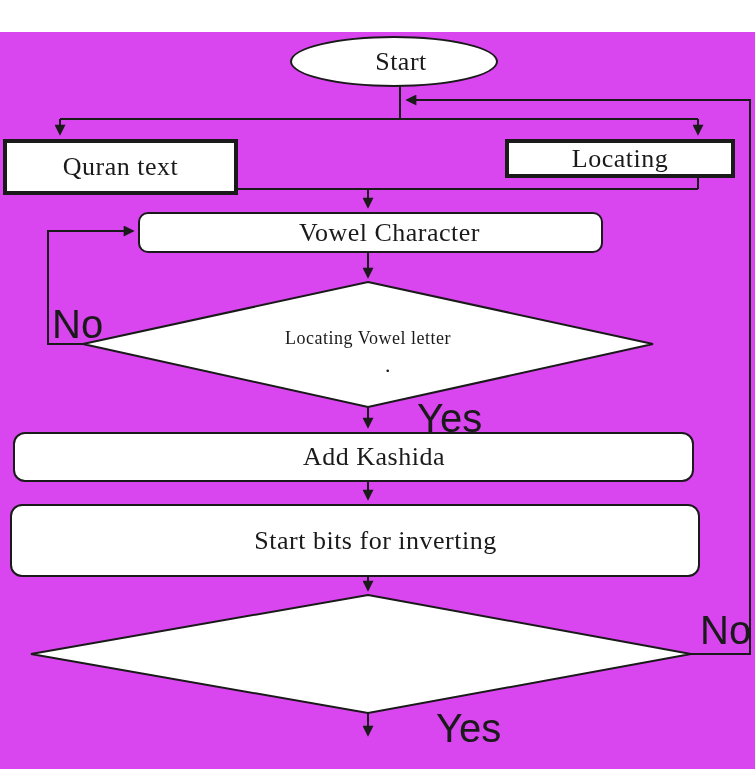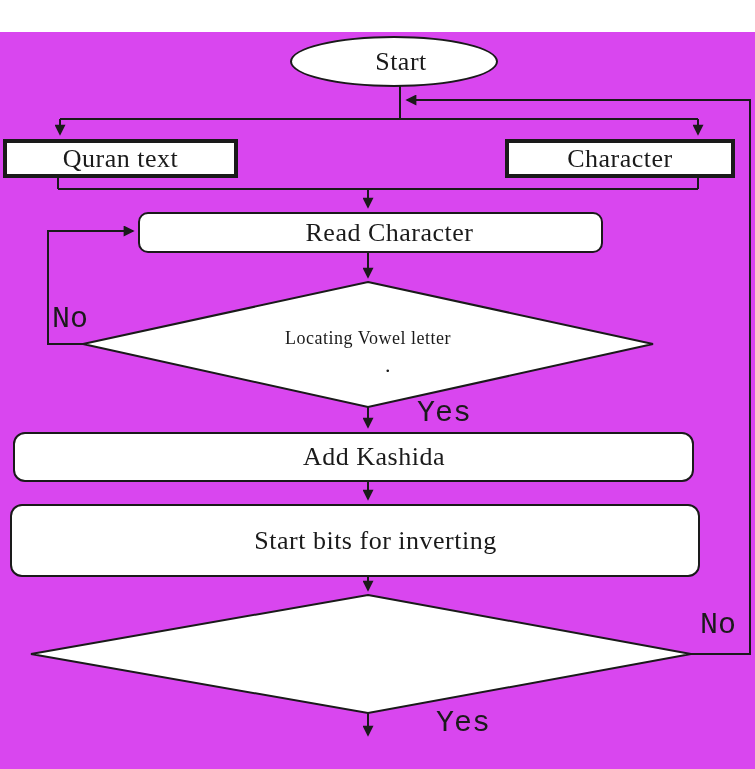--- a/index.html
+++ b/index.html
@@ -34,22 +34,22 @@
     padding-left:41px;
   }
   .dlabel{
     position:absolute;
     text-align:center;
     font-size:18px;letter-spacing:0.5px;
     white-space:nowrap;
   }
   .edge-label{
     position:absolute;
-    font-family:Liberation Mono, monospace;
-    font-size:30px;line-height:1;
+    font-family:Liberation Sans, sans-serif;
+    font-size:40px;line-height:1;
     color:#1a1a1a;
     white-space:nowrap;
   }
   .stray{
     position:absolute;
     font-size:22px;
   }
 </style>
 </head>
 <body>
@@ -80,30 +80,30 @@
     <line x1="368" y1="375" x2="368" y2="395" stroke="#1a1a1a" stroke-width="2" marker-end="url(#arr)"></line>
     <line x1="368" y1="450" x2="368" y2="467" stroke="#1a1a1a" stroke-width="2" marker-end="url(#arr)"></line>
     <line x1="368" y1="545" x2="368" y2="558" stroke="#1a1a1a" stroke-width="2" marker-end="url(#arr)"></line>
     <line x1="368" y1="681" x2="368" y2="703" stroke="#1a1a1a" stroke-width="2" marker-end="url(#arr)"></line>
   </svg>
 
   <div class="node terminator" style="left:290px;top:4px;width:208px;height:51px;padding-left:14px;">
     <span>Start</span>
   </div>
 
-  <div class="node iobox" style="left:3px;top:107px;width:235px;height:39px;">
+  <div class="node iobox" style="left:3px;top:107px;width:235px;height:56px;">
     <span>Quran text</span>
   </div>
 
   <div class="node iobox" style="left:505px;top:107px;width:230px;height:39px;">
-    <span>Character</span>
+    <span>Locating</span>
   </div>
 
   <div class="node roundbox" style="left:138px;top:180px;width:465px;height:41px;padding-left:38px;">
-    <span>Read Character</span>
+    <span>Vowel Character</span>
   </div>
 
   <div class="dlabel" style="left:128px;top:296px;width:480px;">
     <span>Locating Vowel letter</span>
   </div>
 
   <div class="stray" style="left:385px;top:320px;">.</div>
 
   <div class="node roundbox" style="left:13px;top:400px;width:681px;height:50px;border-radius:12px;">
     <span>Add Kashida</span>

